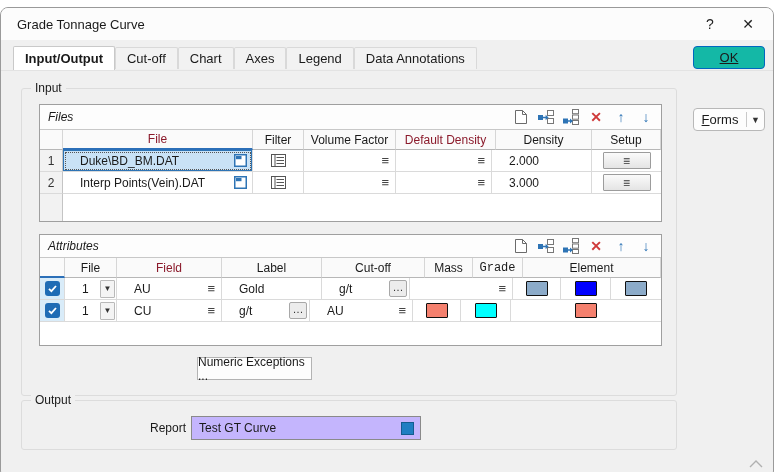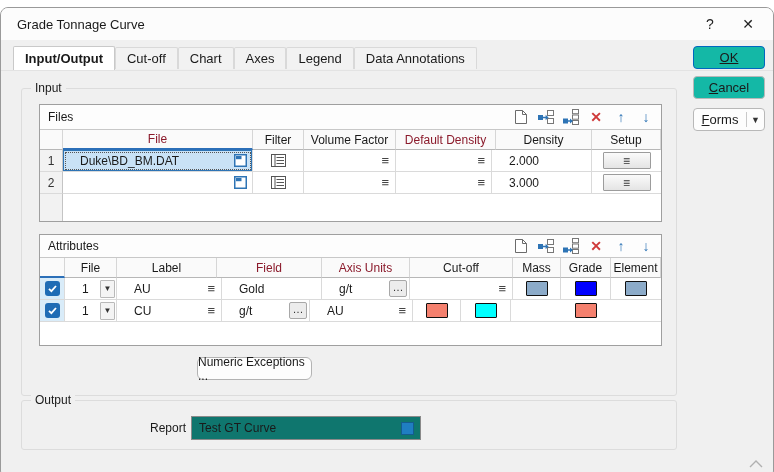--- a/index.html
+++ b/index.html
@@ -40,21 +40,21 @@
 
   
   .group { position:absolute; border: 1px solid #dcdcdc; border-radius: 3px; }
   .group-label { position:absolute; top: -8px; left: 9px; background: #f0f0f0; padding: 0 4px;
                  font-size: 12px; color:#1a1a1a; }
 
   
   .panel { position:absolute; background:#fff; border: 1px solid #9f9f9f; }
   .panel-title { height: 25px; display:flex; align-items:center; border-bottom: 1px solid #c8c8c8;
                  background: #fdfdfd; }
-  .panel-title-text { margin-left: 8px; font-size: 12px; }
+  .panel-title-text { margin-left: 8px; font-size: 12px; font-style: italic; }
   .toolbar { margin-left:auto; margin-right: 6px; display:flex; align-items:center; gap: 7px; }
   .tool { width: 18px; height: 18px; display:flex; align-items:center; justify-content:center; }
   .tool.red { color:#cf3a3a; font-weight:bold; font-size: 14px; }
   .tool.blue { color:#2e74b5; font-weight:bold; font-size: 14px; }
 
   .trow { display:flex; }
   .hdr  { height: 20px; background:#fafafa; }
   .hdr .cell { display:flex; align-items:center; justify-content:center; font-size: 12px;
                border-right: 1px solid #d6d6d6; border-bottom: 1px solid #b7b7b7; }
   .hdr .cell.maroon { color: #8b1a2b; }
@@ -67,46 +67,46 @@
   .menu-glyph { margin-left:auto; margin-right: 6px; color:#444; font-size: 13px; }
   .center { justify-content:center; }
   .filler { flex: 1; }
 
   
   .f-gut{width:23px;} .f-file{width:190px;} .f-filter{width:51px;} .f-vf{width:92px;}
   .f-den{width:96px;} .f-dd{width:100px;} .f-setup{flex:1; border-right:none;}
 
   
   .a-chk{width:25px;} .a-file{width:52px;} .a-field{width:105px;} .a-label{width:100px;}
-  .a-units{width:88px;} .a-cut{width:103px;} .a-mass{width:48px;} .a-grade{width:50px;}
+  .a-units{width:88px;} .a-cut{width:103px;} .a-mass{width:48px;} .a-grade{width:50px;font-family:Liberation Mono, monospace;}
   .a-elem{flex:1; border-right:none;text-align:right;}
 
   .sel-cell { background:#c9e2f6; box-shadow: inset 0 0 0 1px #2e74b5; outline: 1px dotted #555;
               outline-offset: -3px; }
 
   .setup-btn { width: 48px; height: 17px; margin: 0 auto; background: linear-gradient(#fbfbfb,#e4e4e4);
                border: 1px solid #9c9c9c; display:flex; align-items:center; justify-content:center;
                font-size: 12px; color:#333; border-radius: 1px; }
   .drop-btn { margin-left:auto; width: 15px; height: 18px; background:#f4f4f4; border:1px solid #b9b9b9;
               margin-right: 1px; display:flex; align-items:center; justify-content:center;
               font-size: 8px; color:#333; border-radius: 1px; }
   .ellipsis-btn { margin-left:auto; margin-right: 2px; width: 18px; height: 17px; background:#ececec;
                   border: 1px solid #a8a8a8; border-radius: 2px; display:flex; align-items:flex-end;
                   justify-content:center; font-size: 11px; color:#333; padding-bottom: 3px; }
   .chk-cell { background:#d9ecf9; justify-content:center; }
   .checkbox { width: 15px; height: 15px; background:#1f6cb5; border-radius: 3px;
               display:flex; align-items:center; justify-content:center; }
   .swatch { width: 22px; height: 15px; margin: 0 auto; border: 1px solid #111; border-radius: 1px; }
 
   .ne-btn { position:absolute; left: 196px; top: 349px; width: 115px; height: 23px; background:#fdfdfd;
-            border: 1px solid #b3b3b3; border-radius: 6px; display:flex; align-items:center;
+            border: 1px solid #b3b3b3; border-radius: 0; display:flex; align-items:center;
             justify-content:center; font-size: 12px; }
 
   .report-label { position:absolute; left: 110px; top: 413px; width: 75px; text-align:right; font-size: 12px; }
-  .report-field { position:absolute; left: 190px; top: 408px; width: 230px; height: 24px; background:#0f766e;
+  .report-field { position:absolute; left: 190px; top: 408px; width: 230px; height: 24px; background:#c4b5fd;
                   border: 1px solid #8a8a8a; display:flex; align-items:center; }
   .report-text { padding-left: 7px; font-size: 12px; }
   .report-square { margin-left:auto; margin-right: 6px; width: 13px; height: 13px; background:#1f7ec2;
                    border: 1px solid #145c8f; }
 
   .resize-chevron { position:absolute; right: 8px; bottom: 6px; }
 </style>
 </head>
 <body>
 
@@ -126,23 +126,20 @@
     <div class="tab">Cut-off</div>
     <div class="tab">Chart</div>
     <div class="tab">Axes</div>
     <div class="tab">Legend</div>
     <div class="tab">Data Annotations</div>
   </div>
 
   <div class="side-btn primary" style="top:38px;">
     <span class="accel">OK</span>
   </div>
-  <div class="side-btn" style="top:68px;">
-    <span><span class="accel">C</span><span>ancel</span></span>
-  </div>
   <div class="split-btn">
     <span class="split-label"><span class="accel">F</span><span>orms</span></span>
     <span class="split-sep"></span>
     <span class="split-arrow">▼</span>
   </div>
 
   <div class="group" style="left:20px; top:80px; width:656px; height:308px;">
     <span class="group-label">Input</span>
   </div>
 
@@ -221,20 +218,21 @@
           <span class="txt">2.000</span>
         </div>
       <div class="cell f-setup">
         <span class="setup-btn">≡</span>
       </div>
     </div>
 
     <div class="trow body-row">
       <div class="cell gut f-gut">2</div>
       <div class="cell f-file">
+        <span class="txt">Interp Points(Vein).DAT</span>
         <span style="margin-left:auto; margin-right:5px; display:flex;">
           <svg width="13" height="13" viewBox="0 0 13 13">
               <rect x="0.75" y="0.75" width="11.5" height="11.5" fill="#fff" stroke="#2e74b5" stroke-width="1.5"></rect>
               <rect x="2" y="2" width="5.5" height="3.2" fill="#2e74b5"></rect>
             </svg>
         </span>
       </div>
       <div class="cell f-filter center">
         <svg width="15" height="13" viewBox="0 0 15 13">
             <rect x="0.5" y="0.5" width="14" height="12" fill="#fff" stroke="#555"></rect>
@@ -295,23 +293,22 @@
         </span>
         <span class="tool red">✕</span>
         <span class="tool blue">↑</span>
         <span class="tool blue">↓</span>
       </div>
     </div>
 
     <div class="trow hdr">
       <div class="cell a-chk curcol"></div>
       <div class="cell a-file">File</div>
+      <div class="cell a-field maroon">Field</div>
       <div class="cell a-label">Label</div>
-      <div class="cell a-field maroon">Field</div>
-      <div class="cell a-units maroon">Axis Units</div>
       <div class="cell a-cut">Cut-off</div>
       <div class="cell a-mass">Mass</div>
       <div class="cell a-grade">Grade</div>
       <div class="cell a-elem">Element</div>
     </div>
 
     <div class="trow body-row">
       <div class="cell a-chk chk-cell">
         <span class="checkbox">
             <svg width="11" height="11" viewBox="0 0 11 11">

